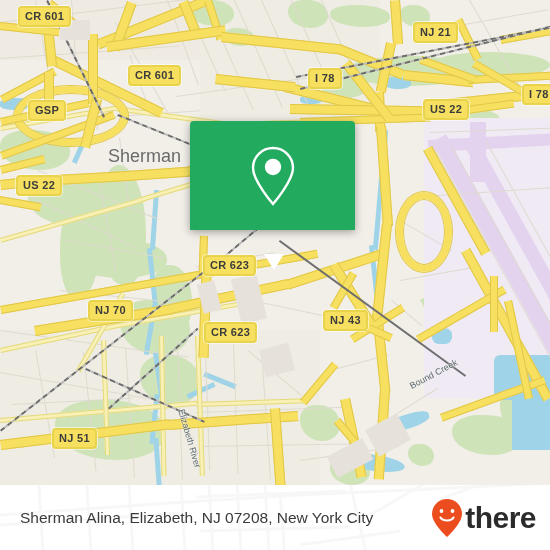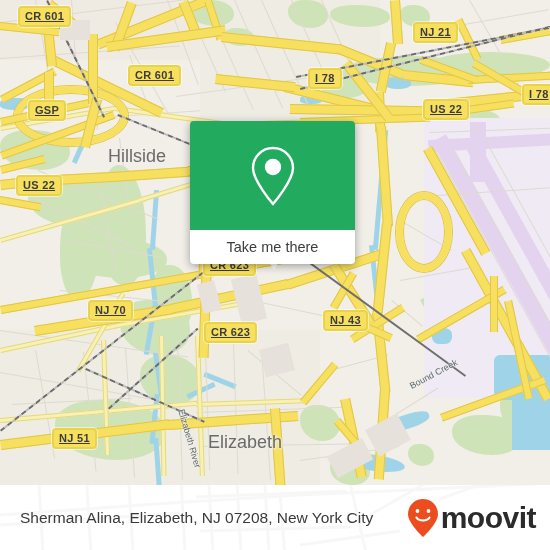--- a/index.html
+++ b/index.html
@@ -27,21 +27,21 @@
         background:repeating-linear-gradient(90deg,#6b6b6b 0 5px,#b9b9b9 5px 9px);}
   .rail2{position:absolute;transform-origin:0 0;height:2px;background:#6e6e6e;}
 
   .ring{position:absolute;border:7px solid #f7e05f;border-radius:50%;
         box-shadow:0 0 0 1px #e0c64a, inset 0 0 0 1px #e0c64a;}
 
   
   .shield{position:absolute;background:#f7e05f;border:2px solid #e8d34a;
           border-radius:4px;color:#3c3c3c;font-weight:bold;font-size:11px;
           line-height:15px;padding:1px 5px;white-space:nowrap;
-          box-shadow:0 0 0 1px rgba(255,255,255,.55);letter-spacing:.3px;text-decoration:underline;}
+          box-shadow:0 0 0 1px rgba(255,255,255,.55);letter-spacing:.3px;}
 
   .placelbl{position:absolute;color:#6b6b6b;font-size:18px;white-space:nowrap;
             text-shadow:0 0 3px #f2efe9,0 0 3px #f2efe9,1px 1px 2px #f2efe9;}
   .waterlbl{position:absolute;color:#5b6b72;font-size:9px;white-space:nowrap;
             text-shadow:0 0 2px #f2efe9,0 0 2px #f2efe9;}
 
   
   #card{position:absolute;left:190px;top:121px;width:165px;
         filter:drop-shadow(0 2px 4px rgba(0,0,0,.35));}
   #card-green{height:109px;background:#22ab5f;border-radius:4px 4px 0 0;
@@ -290,22 +290,21 @@
     <div class="rail" style="left:86px;top:368px;width:130px;transform:rotate(24deg);transform-origin:0 0;"></div>
     <div class="rail" style="left:108px;top:408px;width:120px;transform:rotate(-42deg);transform-origin:0 0;"></div>
 
     <div class="buildings" style="left:236px;top:276px;width:26px;height:46px;transform:rotate(-14deg);"></div>
     <div class="buildings" style="left:200px;top:282px;width:18px;height:30px;transform:rotate(-14deg);"></div>
     <div class="buildings" style="left:262px;top:346px;width:30px;height:28px;transform:rotate(-14deg);"></div>
     <div class="buildings" style="left:330px;top:446px;width:40px;height:24px;transform:rotate(-28deg);"></div>
     <div class="buildings" style="left:370px;top:420px;width:36px;height:30px;transform:rotate(-28deg);"></div>
     <div class="buildings" style="left:60px;top:20px;width:30px;height:20px;"></div>
 
-    <div class="placelbl" style="left:108px;top:146px;">Hillside</div>
-    <div class="placelbl" style="left:208px;top:432px;">Elizabeth</div>
+    <div class="placelbl" style="left:108px;top:146px;">Sherman</div>
 
     <div class="waterlbl" style="left:186px;top:408px;transform:rotate(74deg);transform-origin:0 0;">Elizabeth River</div>
     <div class="waterlbl" style="left:408px;top:382px;transform:rotate(-28deg);transform-origin:0 0;">Bound Creek</div>
 
     <div class="shield" style="left:18px;top:6px;">CR 601</div>
     <div class="shield" style="left:128px;top:65px;">CR 601</div>
     <div class="shield" style="left:28px;top:100px;">GSP</div>
     <div class="shield" style="left:16px;top:175px;">US 22</div>
     <div class="shield" style="left:88px;top:300px;">NJ 70</div>
     <div class="shield" style="left:203px;top:255px;">CR 623</div>
@@ -317,23 +316,20 @@
     <div class="shield" style="left:522px;top:84px;">I 78</div>
     <div class="shield" style="left:423px;top:99px;">US 22</div>
 
     <div id="card-tail" style="left:264px;top:254px;"></div>
     <div id="card">
       <div id="card-green">
         <svg width="54" height="64" viewBox="0 0 54 64">
           <path d="M27 4 C15.9 4 7 12.9 7 24 C7 37 27 60 27 60 C27 60 47 37 47 24 C47 12.9 38.1 4 27 4 Z" fill="none" stroke="#ffffff" stroke-width="2.4"></path>
           <circle cx="27" cy="23" r="8.2" fill="#ffffff"></circle>
         </svg>
-      </div>
-      <div id="card-white">
-        <span id="card-label">Take me there</span>
       </div>
     </div>
 
   </div>
 
   <div id="footer">
     <svg id="footer-wm" viewBox="0 0 550 485" preserveAspectRatio="none">
       <g stroke="#9a9a9a" stroke-width="3" fill="none">
         <path d="M0 430 L170 418 L300 410 L430 404 L550 398"></path>
         <path d="M0 440 L180 428"></path>
@@ -356,18 +352,18 @@
     </svg>
     <div id="footer-inner">
       <span id="footer-addr">Sherman Alina, Elizabeth, NJ 07208, New York City</span>
       <span id="logo">
         <svg width="32" height="40" viewBox="0 0 32 40">
           <path d="M16 1 C7.7 1 1 7.7 1 16 C1 25.5 16 39 16 39 C16 39 31 25.5 31 16 C31 7.7 24.3 1 16 1 Z" fill="#ec4d1e"></path>
           <circle cx="10.5" cy="13" r="1.9" fill="#ffffff"></circle>
           <circle cx="21.5" cy="13" r="1.9" fill="#ffffff"></circle>
           <path d="M9.5 19.5 C11.5 23.4 20.5 23.4 22.5 19.5" fill="none" stroke="#ffffff" stroke-width="2.1" stroke-linecap="round"></path>
         </svg>
-        <span id="logo-word">moovit</span>
+        <span id="logo-word">there</span>
       </span>
     </div>
   </div>
 
 </div>
 
 </body></html>

